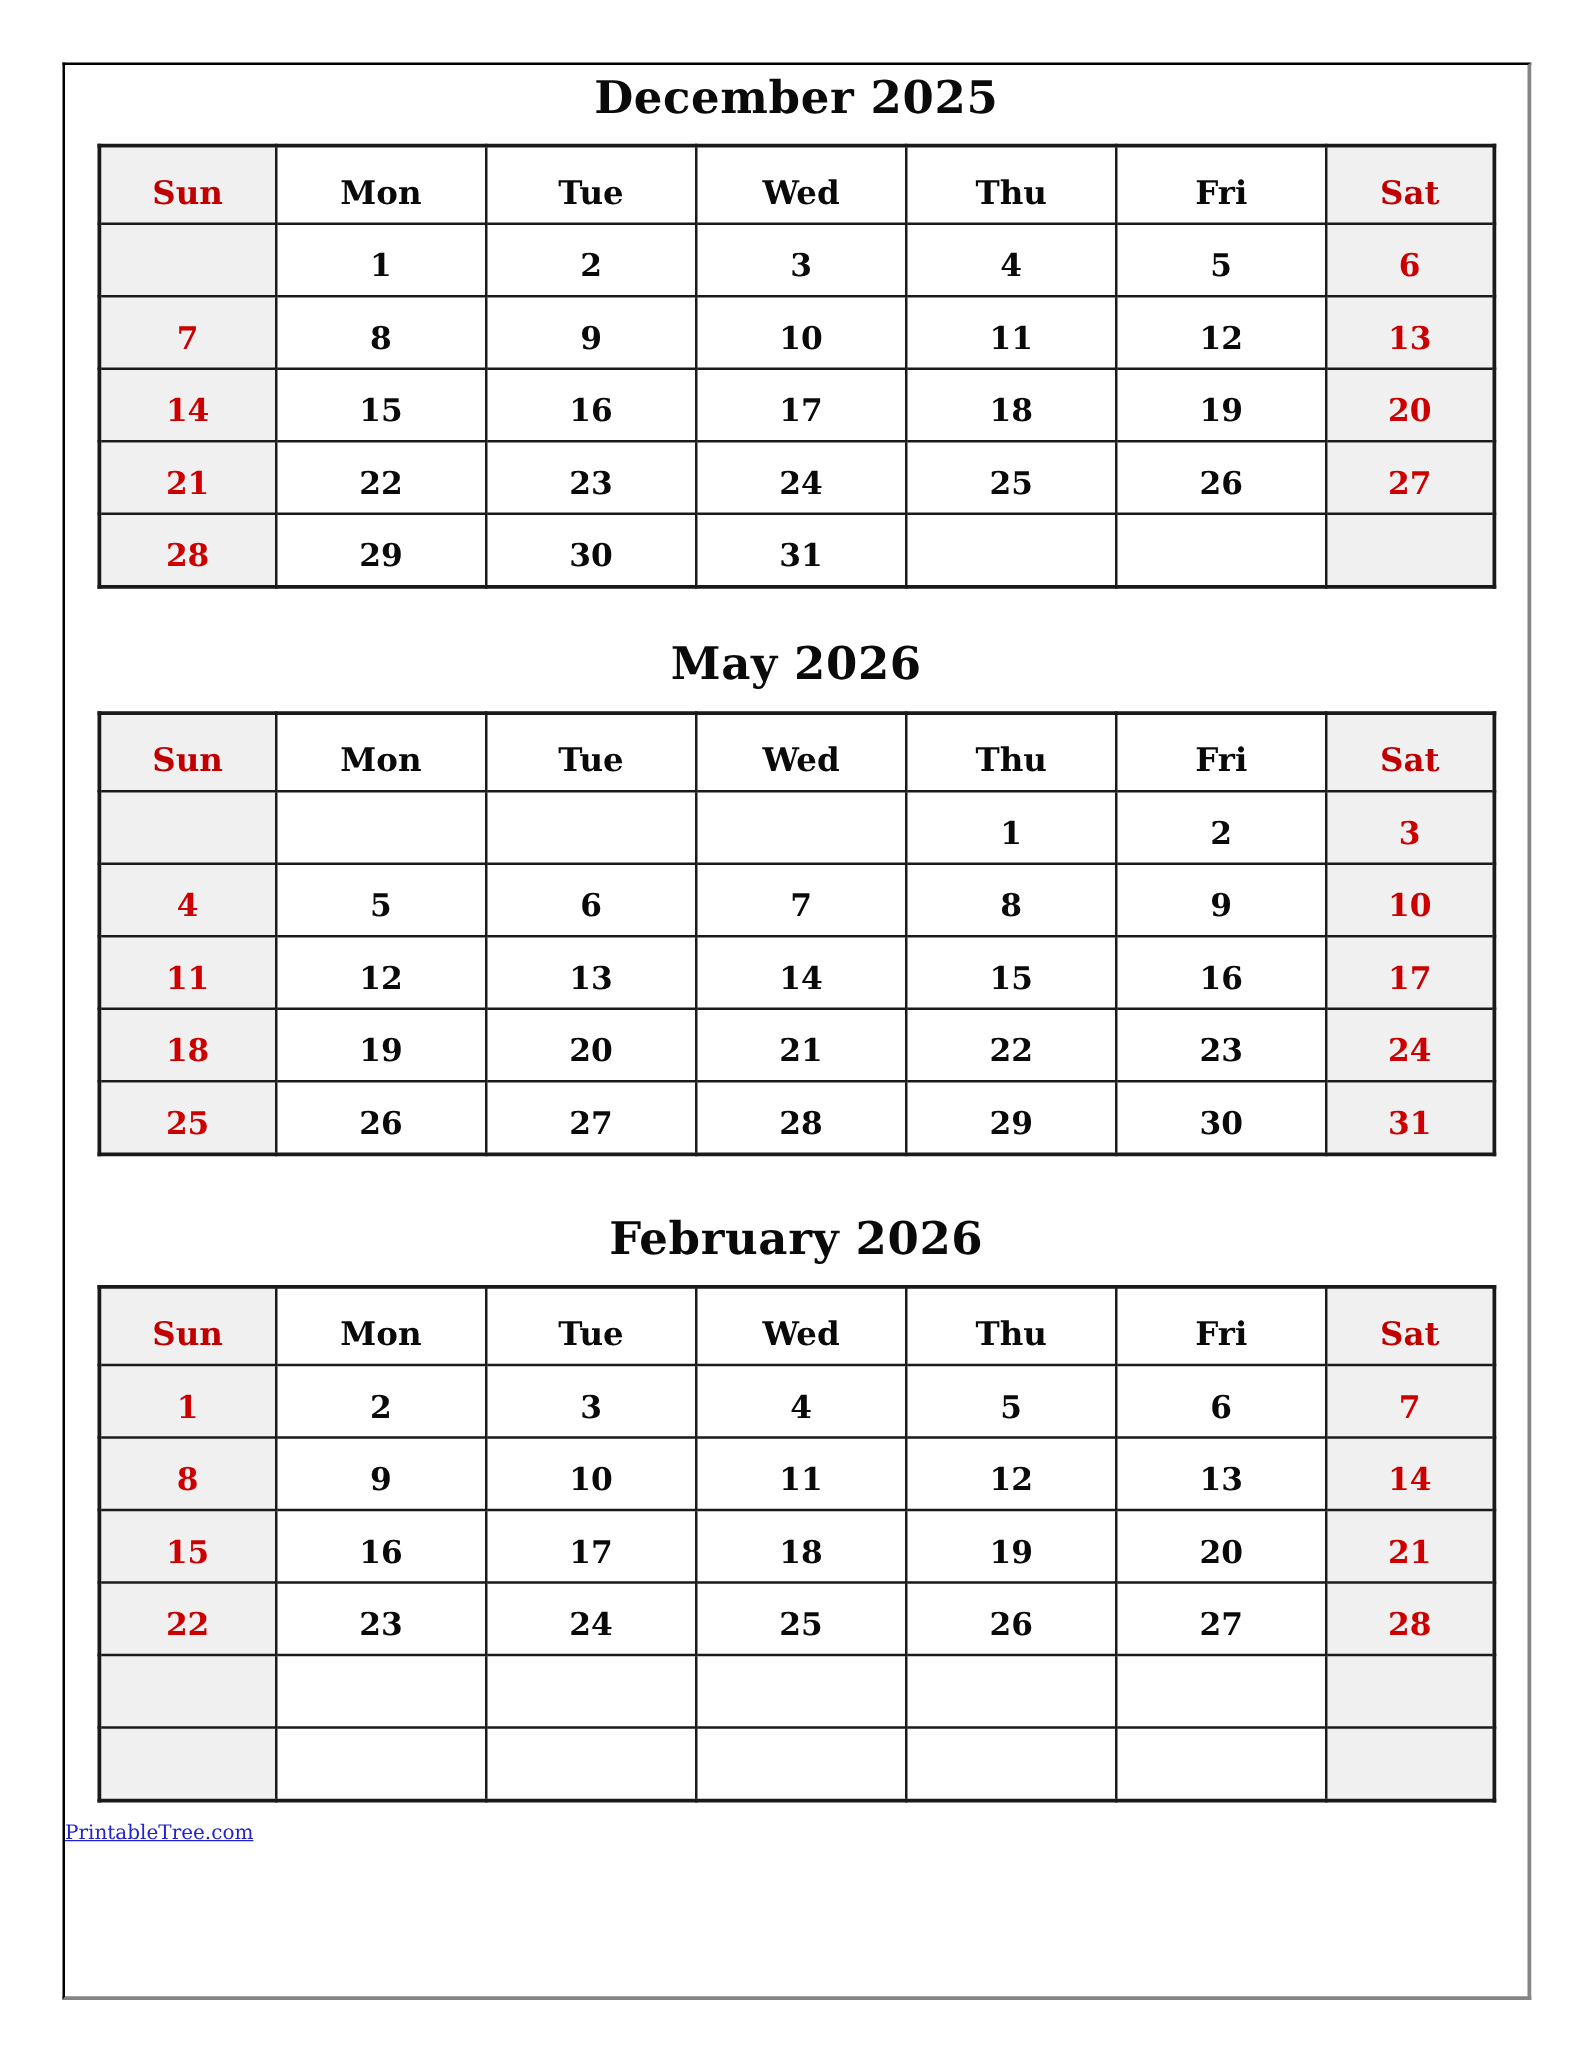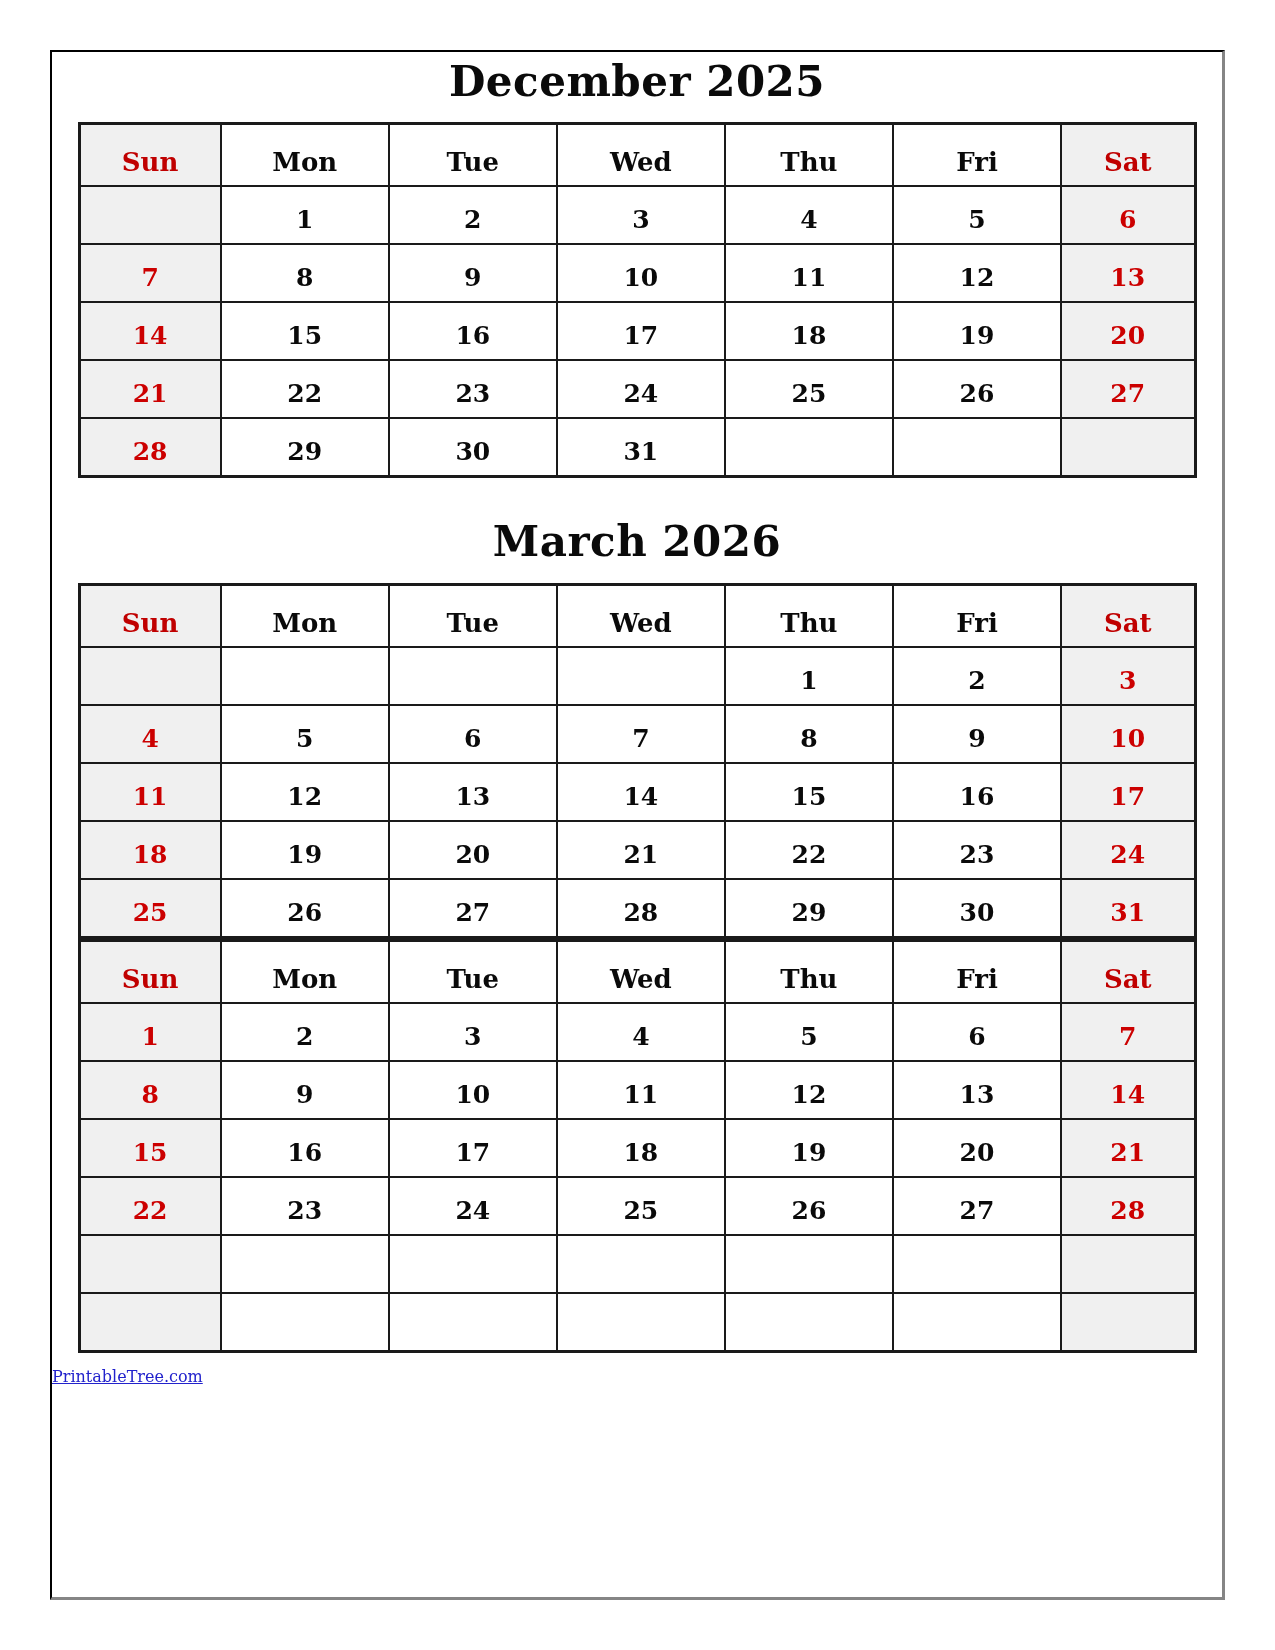--- a/index.html
+++ b/index.html
@@ -24,21 +24,21 @@
     height: 1550px;
     box-sizing: border-box;
     border-top: 2px solid #000000;
     border-left: 2px solid #000000;
     border-right: 3px solid #858585;
     border-bottom: 3px solid #858585;
     background: #ffffff;
     overflow: hidden;
   }
   .month-title {
-    font-size: 42px;
+    font-size: 36px;
     font-weight: bold;
     line-height: 1.15;
     text-align: center;
     color: #0a0a0a;
     margin: 0;
     letter-spacing: 0.5px;
   }
   #month-0 .month-title { margin-top: 6px;  margin-bottom: 16px; }
   #month-1 .month-title { margin-top: 40px; margin-bottom: 16px; }
   #month-2 .month-title { margin-top: 46px; margin-bottom: 16px; }
@@ -161,21 +161,21 @@
               <td>31</td>
               <td></td>
               <td></td>
               <td class="wknd"></td>
             </tr>
           </tbody>
         </table>
     </section>
 
     <section class="month" id="month-1">
-      <h1 class="month-title">March 2026</h1>
+      <h1 class="month-title">May 2026</h1>
       <table class="cal">
           <colgroup>
             <col class="c-sun">
             <col class="c-wd">
             <col class="c-wd">
             <col class="c-wd">
             <col class="c-wd">
             <col class="c-wd">
             <col class="c-sat">
           </colgroup>
@@ -234,20 +234,21 @@
               <td>28</td>
               <td>29</td>
               <td>30</td>
               <td class="wknd">31</td>
             </tr>
           </tbody>
         </table>
     </section>
 
     <section class="month" id="month-2">
+      <h1 class="month-title">February 2026</h1>
       <table class="cal">
           <colgroup>
             <col class="c-sun">
             <col class="c-wd">
             <col class="c-wd">
             <col class="c-wd">
             <col class="c-wd">
             <col class="c-wd">
             <col class="c-sat">
           </colgroup>

